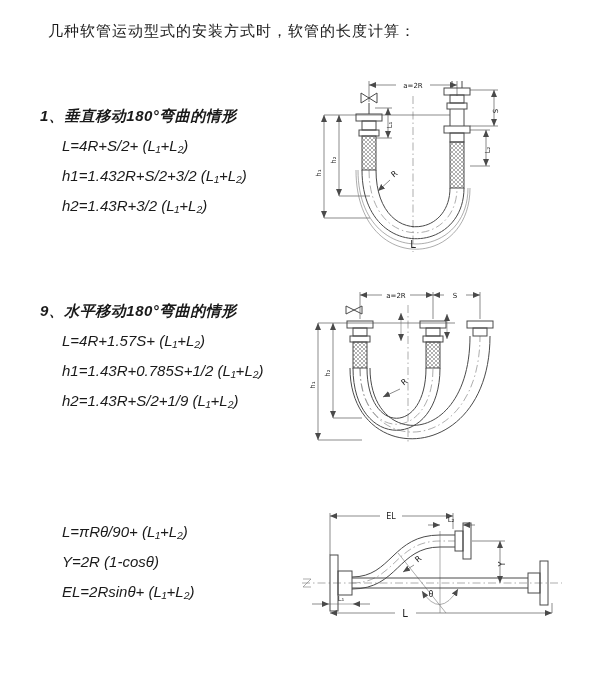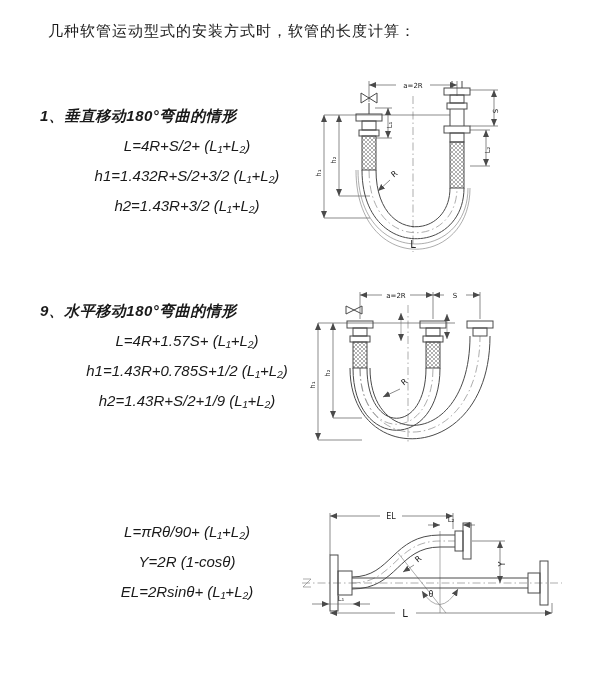--- a/index.html
+++ b/index.html
@@ -7,21 +7,21 @@
     position:relative; width:600px; height:675px; margin:0 auto;
     background:#ffffff; overflow:hidden;
     font-family:"Liberation Sans","DejaVu Sans",sans-serif; color:#1a1a1a;
   }
   .doc-title {
     position:absolute; left:36px; top:22px;
     font-size:15px; font-weight:400; letter-spacing:1px;margin-left:12px;
   }
   .sec { position:absolute; left:40px; width:272px;font-style:italic; }
   .sec .heading { font-size:15px; font-weight:700; letter-spacing:0.5px; margin-bottom:5px; }
-  .sec .formula { margin-left:22px; font-size:15px; font-weight:400; line-height:30px; white-space:nowrap;text-align:center; }
+  .sec .formula { margin-left:22px; font-size:15px; font-weight:400; line-height:30px; white-space:nowrap; }
   #sec1 { top:107px; }
   #sec2 { top:302px; }
   #sec3 { top:517px; }
   .diag { position:absolute; }
   #diag1 { left:312px; top:68px; }
   #diag2 { left:310px; top:283px; }
   #diag3 { left:300px; top:503px; }
   .w    { fill:none; stroke:#4a4a4a; stroke-width:1; }
   .thin { fill:none; stroke:#767676; stroke-width:0.6; }
   .dim  { fill:none; stroke:#5a5a5a; stroke-width:0.7; }

